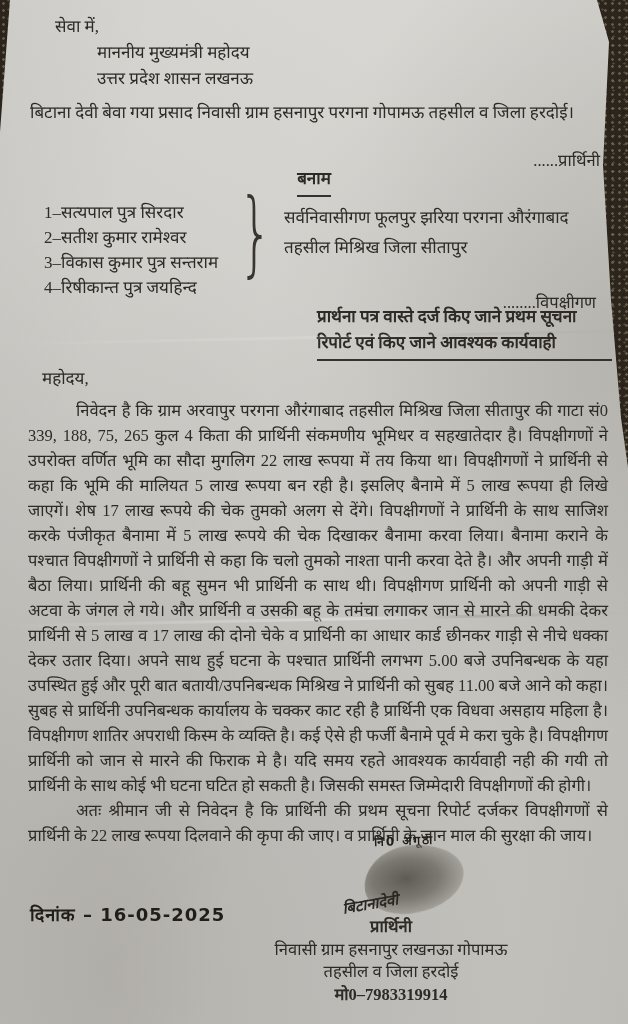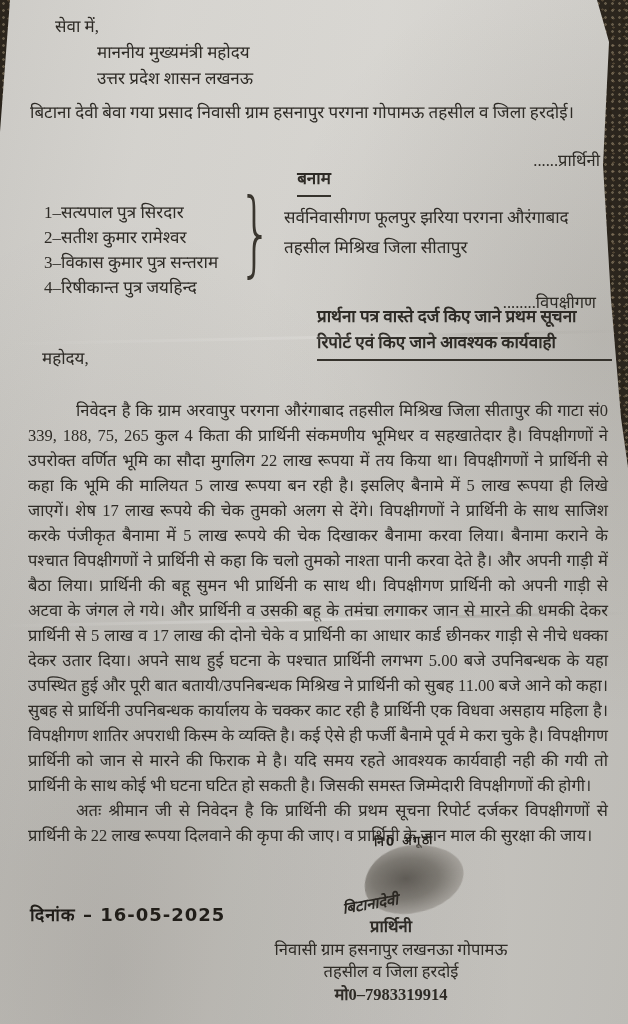--- a/index.html
+++ b/index.html
@@ -93,21 +93,21 @@
     <div>तहसील मिश्रिख जिला सीतापुर</div>
   </div>
 
   <div class="abs tag-right" style="top:278px; right:32px;margin-top:12px;">........विपक्षीगण</div>
 
   <div class="abs subject-block" style="left:317px; top:304px;">
     <span style="display:block;">प्रार्थना पत्र वास्ते दर्ज किए जाने प्रथम सूचना</span>
     <span class="subject-l2">रिपोर्ट एवं किए जाने आवश्यक कार्यवाही</span>
   </div>
 
-  <div class="abs line" style="left:42px; top:346px;">महोदय,</div>
+  <div class="abs line" style="left:42px; top:366px;">महोदय,</div>
 
   <div class="abs body-text justify" style="left:28px; top:370px; width:580px;margin-top:28px;">
     <p>निवेदन है कि ग्राम अरवापुर परगना औरंगाबाद तहसील मिश्रिख जिला सीतापुर की गाटा सं0 339, 188, 75, 265 कुल 4 किता की प्रार्थिनी संकमणीय भूमिधर व सहखातेदार है। विपक्षीगणों ने उपरोक्त वर्णित भूमि का सौदा मुगलिग 22 लाख रूपया में तय किया था। विपक्षीगणों ने प्रार्थिनी से कहा कि भूमि की मालियत 5 लाख रूपया बन रही है। इसलिए बैनामे में 5 लाख रूपया ही लिखे जाएगें। शेष 17 लाख रूपये की चेक तुमको अलग से देंगे। विपक्षीगणों ने प्रार्थिनी के साथ साजिश करके पंजीकृत बैनामा में 5 लाख रूपये की चेक दिखाकर बैनामा करवा लिया। बैनामा कराने के पश्चात विपक्षीगणों ने प्रार्थिनी से कहा कि चलो तुमको नाश्ता पानी करवा देते है। और अपनी गाड़ी में बैठा लिया। प्रार्थिनी की बहू सुमन भी प्रार्थिनी क साथ थी। विपक्षीगण प्रार्थिनी को अपनी गाड़ी से अटवा के जंगल ले गये। और प्रार्थिनी व उसकी बहू के तमंचा लगाकर जान से मारने की धमकी देकर प्रार्थिनी से 5 लाख व 17 लाख की दोनो चेके व प्रार्थिनी का आधार कार्ड छीनकर गाड़ी से नीचे धक्का देकर उतार दिया। अपने साथ हुई घटना के पश्चात प्रार्थिनी लगभग 5.00 बजे उपनिबन्धक के यहा उपस्थित हुई और पूरी बात बतायी/उपनिबन्धक मिश्रिख ने प्रार्थिनी को सुबह 11.00 बजे आने को कहा। सुबह से प्रार्थिनी उपनिबन्धक कार्यालय के चक्कर काट रही है प्रार्थिनी एक विधवा असहाय महिला है। विपक्षीगण शातिर अपराधी किस्म के व्यक्ति है। कई ऐसे ही फर्जी बैनामे पूर्व मे करा चुके है। विपक्षीगण प्रार्थिनी को जान से मारने की फिराक मे है। यदि समय रहते आवश्यक कार्यवाही नही की गयी तो प्रार्थिनी के साथ कोई भी घटना घटित हो सकती है। जिसकी समस्त जिम्मेदारी विपक्षीगणों की होगी।</p>
     <p>अतः श्रीमान जी से निवेदन है कि प्रार्थिनी की प्रथम सूचना रिपोर्ट दर्जकर विपक्षीगणों से प्रार्थिनी के 22 लाख रूपया दिलवाने की कृपा की जाए। व प्रार्थिनी के जान माल की सुरक्षा की जाय।</p>
   </div>
 
   <div class="abs hand" style="left:30px; top:902px; font-size:18px;">दिनांक – 16-05-2025</div>
 
   <div class="abs hand" style="left:374px; top:832px; font-size:12px; transform:rotate(-2deg); letter-spacing:2px;">नि0 अंगूठा</div>
 

